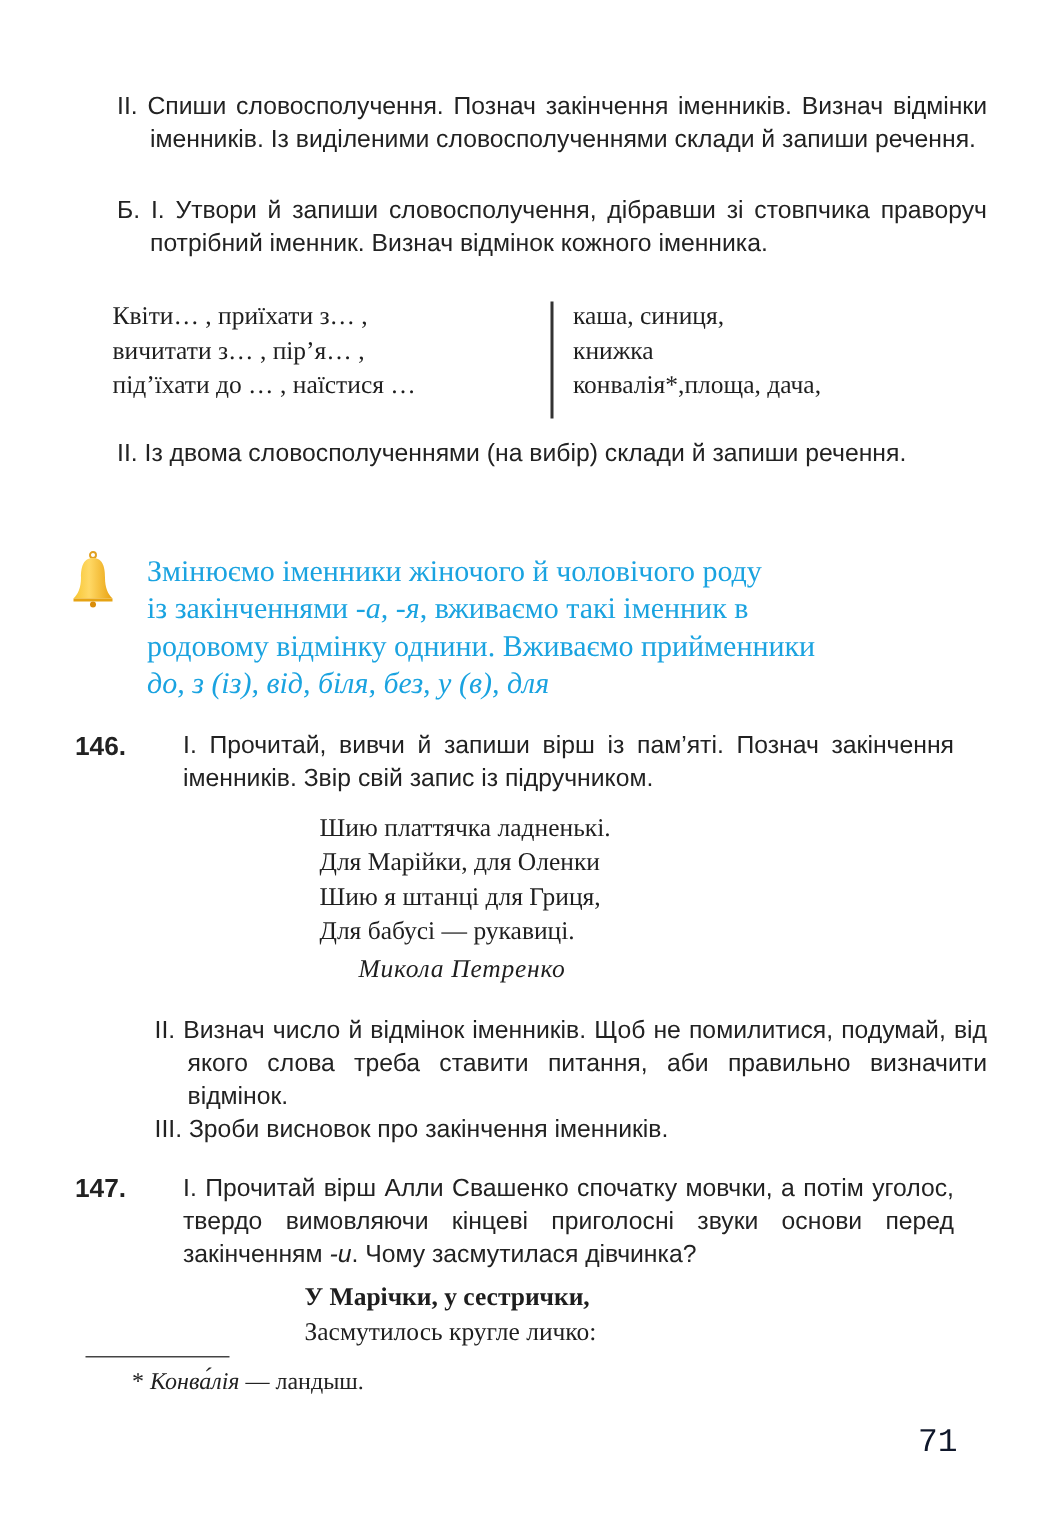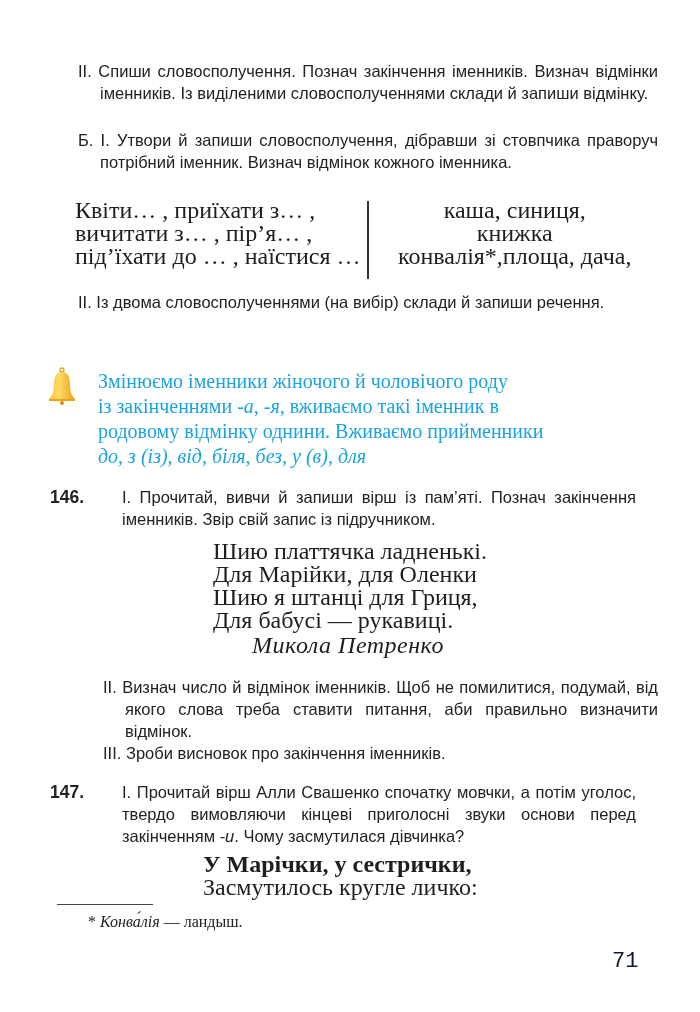--- a/index.html
+++ b/index.html
@@ -2,32 +2,32 @@
 <html><head>
   <meta charset="utf-8">
   <style>
     html, body { margin: 0; padding: 0; background: #ffffff; }
     body {
       width: 700px; height: 1012px; position: relative; overflow: hidden;
       color: #1f1f1f;
       font-family: "Liberation Sans", sans-serif;
     }
     .sans { font-family: "Liberation Sans", "DejaVu Sans", sans-serif; font-size: 16.5px; line-height: 22px; color: #222; }
-    .serif { font-family: "Liberation Serif", "DejaVu Serif", serif; font-size: 24px; line-height: 23px; color: #1e1e1e; }
+    .serif { font-family: "Liberation Serif", "DejaVu Serif", serif; font-size: 17px; line-height: 23px; color: #1e1e1e; }
     .abs { position: absolute; }
     .para { text-align: justify; }
     .hang { padding-left: 22px; text-indent: -22px; }
     .block .line { display: block; white-space: nowrap; }
 
     #sec-a2 { left: 78px; top: 60px; width: 558px; }
     #sec-b1 { left: 78px; top: 129px; width: 558px; }
     #words-table { left: 75px; top: 199px; width: 570px; height: 80px; }
     #words-left { position: absolute; left: 0; top: 0; }
     #words-divider { position: absolute; left: 292px; top: 2px; width: 2px; height: 78px; background: #333; }
-    #words-right { position: absolute; left: 323px; top: 0; text-align: center; }
+    #words-right { position: absolute; left: 307px; top: 0; }
     #sec-b2 { left: 78px; top: 291px; width: 558px; }
 
     #rule-box { left: 40px; top: 365px; width: 610px; height: 100px; }
     #bell-icon { position: absolute; left: 6px; top: 2px; width: 32px; height: 40px; }
     #rule-text { position: absolute; left: 58px; top: 4px; width: 550px;
       color: #1aa3e0; font-family: Liberation Serif, serif; font-size: 20px; line-height: 25px; }
     #rule-text .it { font-style: italic; }
 
     #ex146 { left: 50px; top: 486px; width: 586px; }
     #ex146 .numlabel, #ex147 .numlabel { position: absolute; left: 0; top: 0; font-weight: bold; font-size: 17.5px; }
@@ -44,21 +44,21 @@
 
     #footnote-rule { left: 57px; top: 904px; width: 96px; height: 1px; background: #444; }
     #footnote { left: 88px; top: 913px; font-family: "Liberation Serif", serif; font-size: 16px; color: #222; }
     #footnote .it { font-style: italic; }
     #page-number { left: 612px; top: 949px; font-family: Liberation Mono, monospace; font-size: 22px; color: #0f172a; }
   </style>
 </head>
 <body>
 
 <div id="sec-a2" class="abs sans para hang">
-  <span>ІІ. Спиши словосполучення. Познач закінчення іменників. Визнач відмінки іменників. Із виділеними словосполученнями склади й запиши відмінку.</span>
+  <span>ІІ. Спиши словосполучення. Познач закінчення іменників. Визнач відмінки іменників. Із виділеними словосполученнями склади й запиши речення.</span>
 </div>
 
 <div id="sec-b1" class="abs sans para hang">
   <span>Б. І. Утвори й запиши словосполучення, дібравши зі стовпчика праворуч потрібний іменник. Визнач відмінок кожного іменника.</span>
 </div>
 
 <div id="words-table" class="abs serif">
   <div id="words-left" class="block">
     <span class="line">Квіти… , приїхати з… ,</span>
     <span class="line">вичитати з… , пір’я… ,</span>

